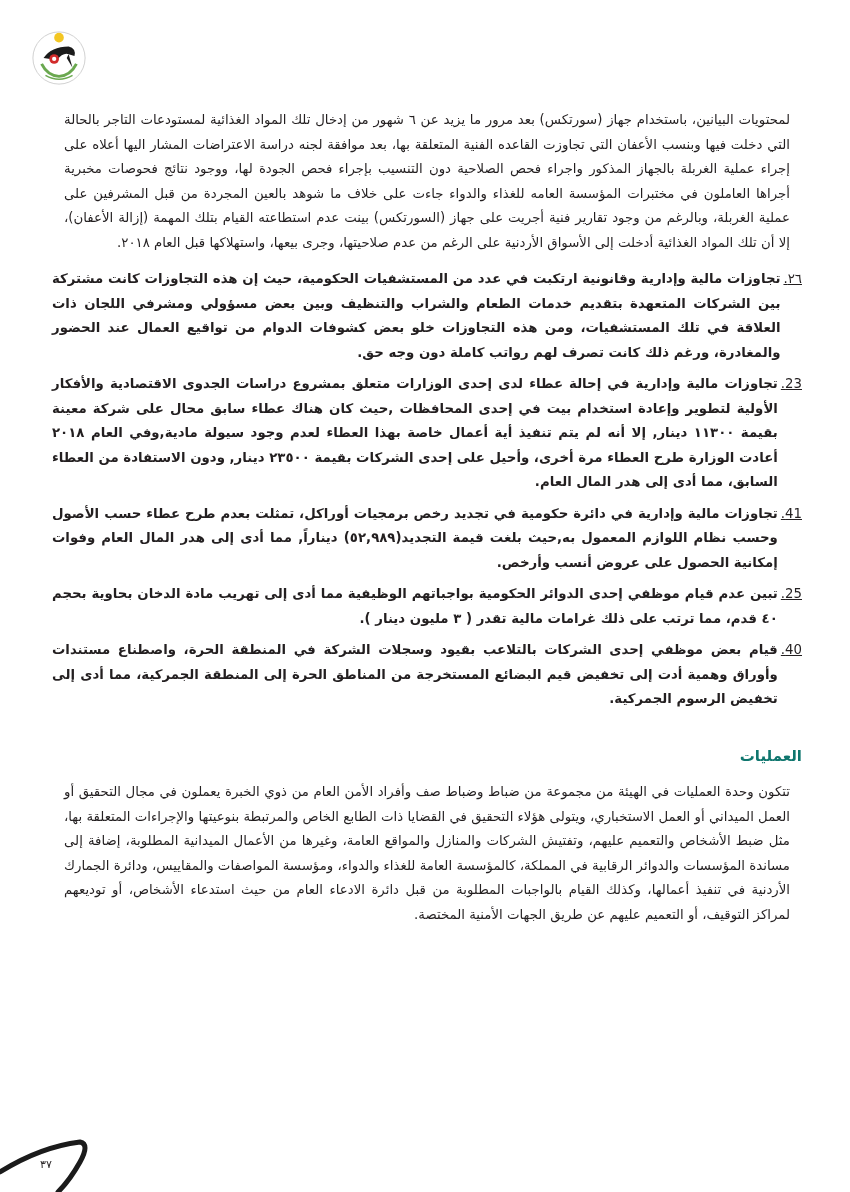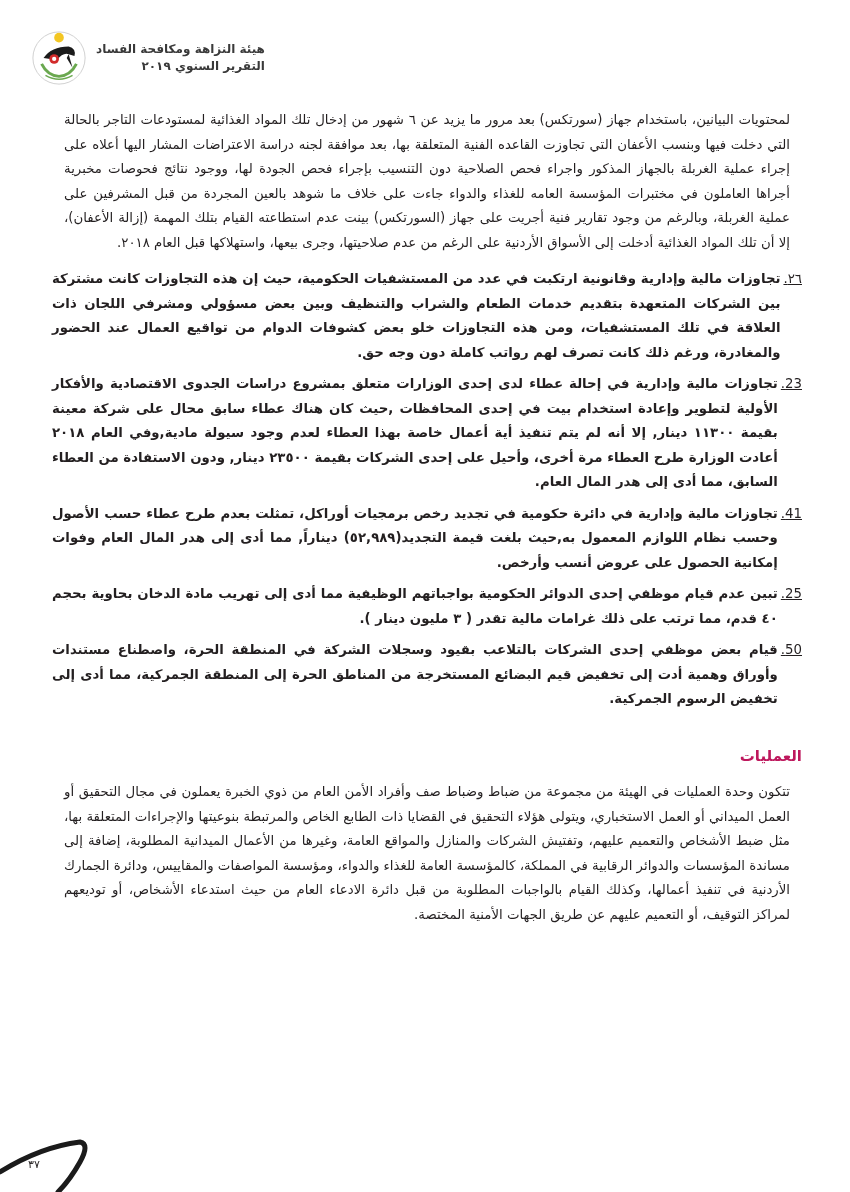--- a/index.html
+++ b/index.html
@@ -20,46 +20,42 @@
   .content {
     position: absolute; top: 96px; left: 52px; width: 750px;
     direction: rtl; text-align: justify; font-size: 13.3px; line-height: 24.5px;
   }
   .para { margin: 12px; text-align-last: right; }
   .list { margin: 6px 0 0 0; padding: 0; list-style: none; }
   .list-item { display: flex; flex-direction: row; margin-bottom: 7px; }
   .num { flex: 0 0 auto; white-space: nowrap; padding-left: 3px; text-decoration: underline; }
   .item-text { flex: 1; text-align: justify; text-align-last: right; font-weight: bold; }
   .section-title {
-    margin: 32px 0 8px 0; font-size: 15px; font-weight: bold; color: #be185d;
+    margin: 32px 0 8px 0; font-size: 15px; font-weight: bold; color: #0f766e;
   }
   .footer-swoosh { position: absolute; left: 0; bottom: 0; width: 90px; height: 100px; }
   .page-number {
-    position: absolute; left: 28px; top: 1158px; font-size: 11px; color: #231f20;
+    position: absolute; left: 40px; top: 1158px; font-size: 11px; color: #231f20;
     direction: rtl;
   }
 </style>
 </head>
 <body>
 
 <div class="header">
   <svg class="logo" viewBox="0 0 60 60">
     <circle cx="30" cy="30" r="27" fill="#fff" stroke="#cfcfcf" stroke-width="1"></circle>
     <circle cx="30" cy="9" r="5" fill="#f3c623"></circle>
     <path d="M14 30 Q22 18 40 18 Q48 20 46 28 L40 26 Q34 24 28 32 Z" fill="#1b1b1b"></path>
     <path d="M40 26 L44 40 L38 30 Z" fill="#1b1b1b"></path>
     <circle cx="25" cy="31" r="5" fill="#d22b2b"></circle>
     <circle cx="25" cy="31" r="2.2" fill="#fff"></circle>
     <path d="M12 36 Q18 48 30 49 Q42 48 48 36" fill="none" stroke="#6aa84f" stroke-width="3"></path>
     <path d="M16 48 Q30 56 44 48" fill="none" stroke="#6aa84f" stroke-width="1.5"></path>
   </svg>
-  <div class="header-text">
-    <div>هيئة النزاهة ومكافحة الفساد</div>
-    <div>التقرير السنوي ٢٠١٩</div>
-  </div>
 </div>
 
 <div class="content">
   <p class="para">لمحتويات البيانين، باستخدام جهاز (سورتكس) بعد مرور ما يزيد عن ٦ شهور من إدخال تلك المواد الغذائية لمستودعات التاجر بالحالة التي دخلت فيها وبنسب الأعفان التي تجاوزت القاعده الفنية المتعلقة بها، بعد موافقة لجنه دراسة الاعتراضات المشار اليها أعلاه على إجراء عملية الغربلة بالجهاز المذكور واجراء فحص الصلاحية دون التنسيب بإجراء فحص الجودة لها، ووجود نتائج فحوصات مخبرية أجراها العاملون في مختبرات المؤسسة العامه للغذاء والدواء جاءت على خلاف ما شوهد بالعين المجردة  من قبل المشرفين على عملية الغربلة، وبالرغم من وجود تقارير فنية أجريت على جهاز (السورتكس) بينت عدم استطاعته القيام بتلك المهمة (إزالة الأعفان)، إلا أن تلك المواد الغذائية أدخلت إلى الأسواق الأردنية على الرغم من عدم صلاحيتها، وجرى بيعها، واستهلاكها قبل العام ٢٠١٨.</p>
 
   <ul class="list">
     <li class="list-item">
       <span class="num">٢٦.</span>
       <span class="item-text">تجاوزات مالية وإدارية وقانونية ارتكبت في عدد من المستشفيات الحكومية، حيث إن هذه التجاوزات كانت مشتركة بين الشركات المتعهدة بتقديم خدمات الطعام والشراب والتنظيف وبين بعض مسؤولي ومشرفي اللجان ذات العلاقة في تلك المستشفيات، ومن هذه التجاوزات خلو بعض كشوفات الدوام من تواقيع العمال عند الحضور والمغادرة، ورغم ذلك كانت تصرف لهم رواتب كاملة دون وجه حق.</span>
     </li>
@@ -69,21 +65,21 @@
     </li>
     <li class="list-item">
       <span class="num">41.</span>
       <span class="item-text"> تجاوزات مالية وإدارية في دائرة حكومية في تجديد رخص برمجيات أوراكل، تمثلت بعدم طرح عطاء حسب الأصول وحسب نظام اللوازم المعمول به,حيث بلغت قيمة التجديد(٥٢,٩٨٩) ديناراً, مما أدى إلى هدر المال العام وفوات إمكانية الحصول على عروض أنسب وأرخص.</span>
     </li>
     <li class="list-item">
       <span class="num">25.</span>
       <span class="item-text"> تبين عدم قيام موظفي إحدى الدوائر الحكومية بواجباتهم الوظيفية مما أدى إلى تهريب مادة الدخان بحاوية بحجم ٤٠ قدم، مما ترتب على ذلك غرامات مالية تقدر ( ٣ مليون دينار ).</span>
     </li>
     <li class="list-item">
-      <span class="num">50.</span>
+      <span class="num">40.</span>
       <span class="item-text"> قيام بعض موظفي إحدى الشركات بالتلاعب بقيود وسجلات الشركة في المنطقة الحرة، واصطناع مستندات وأوراق وهمية أدت إلى تخفيض قيم البضائع المستخرجة من المناطق الحرة إلى المنطقة الجمركية، مما أدى إلى تخفيض الرسوم الجمركية.</span>
     </li>
   </ul>
 
   <h2 class="section-title">العمليات</h2>
   <p class="para">تتكون وحدة العمليات في الهيئة من مجموعة من ضباط وضباط صف وأفراد الأمن العام من ذوي الخبرة يعملون في مجال التحقيق أو العمل الميداني أو العمل الاستخباري، ويتولى هؤلاء التحقيق في القضايا ذات الطابع الخاص والمرتبطة بنوعيتها والإجراءات المتعلقة بها، مثل ضبط الأشخاص والتعميم عليهم، وتفتيش الشركات والمنازل والمواقع العامة، وغيرها من الأعمال الميدانية المطلوبة، إضافة إلى مساندة المؤسسات والدوائر الرقابية في المملكة، كالمؤسسة العامة للغذاء والدواء، ومؤسسة المواصفات والمقاييس، ودائرة الجمارك الأردنية في تنفيذ أعمالها، وكذلك القيام بالواجبات المطلوبة من قبل دائرة الادعاء العام من حيث استدعاء الأشخاص، أو توديعهم لمراكز التوقيف، أو التعميم عليهم عن طريق الجهات الأمنية المختصة.</p>
 </div>
 
 <svg class="footer-swoosh" viewBox="0 0 90 100">
   <path d="M0 80 Q40 55 80 50 Q90 52 80 70 Q70 88 58 100" fill="none" stroke="#1b1b1b" stroke-width="5" stroke-linecap="round"></path>

